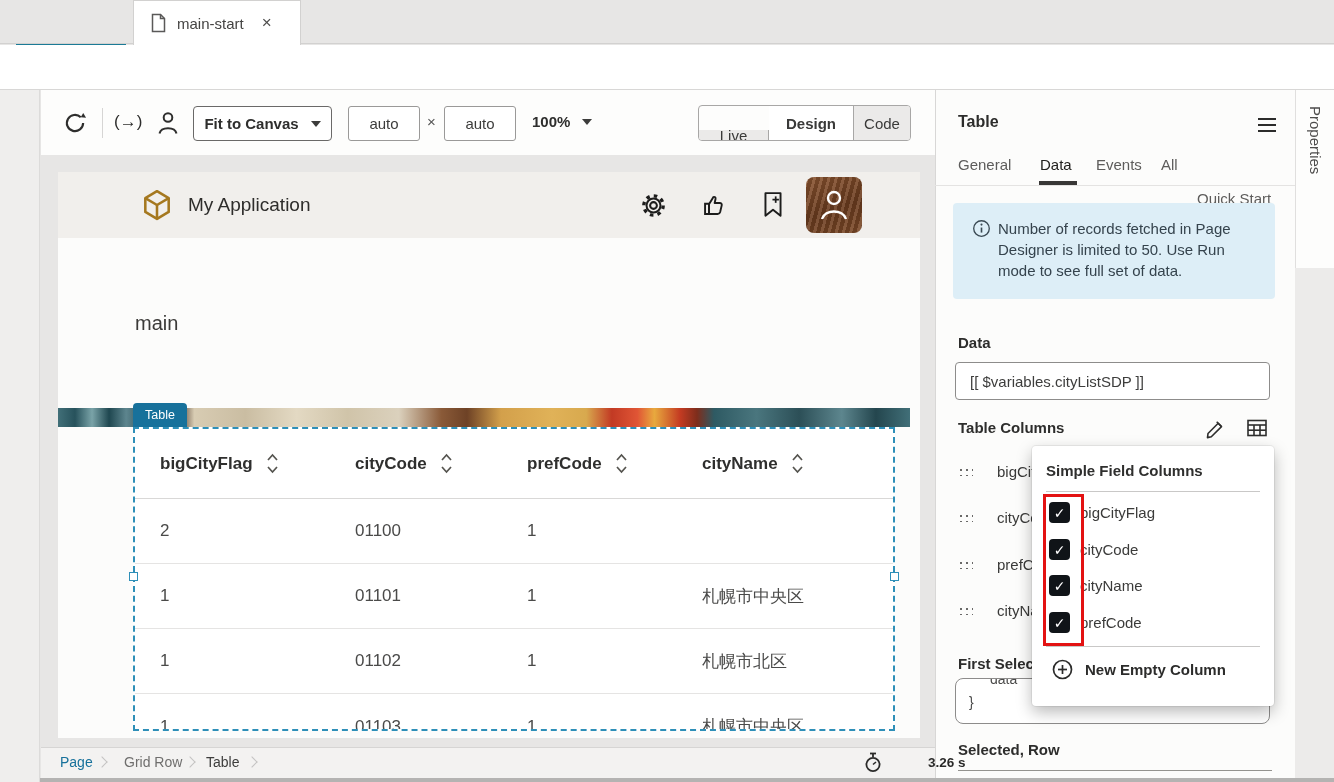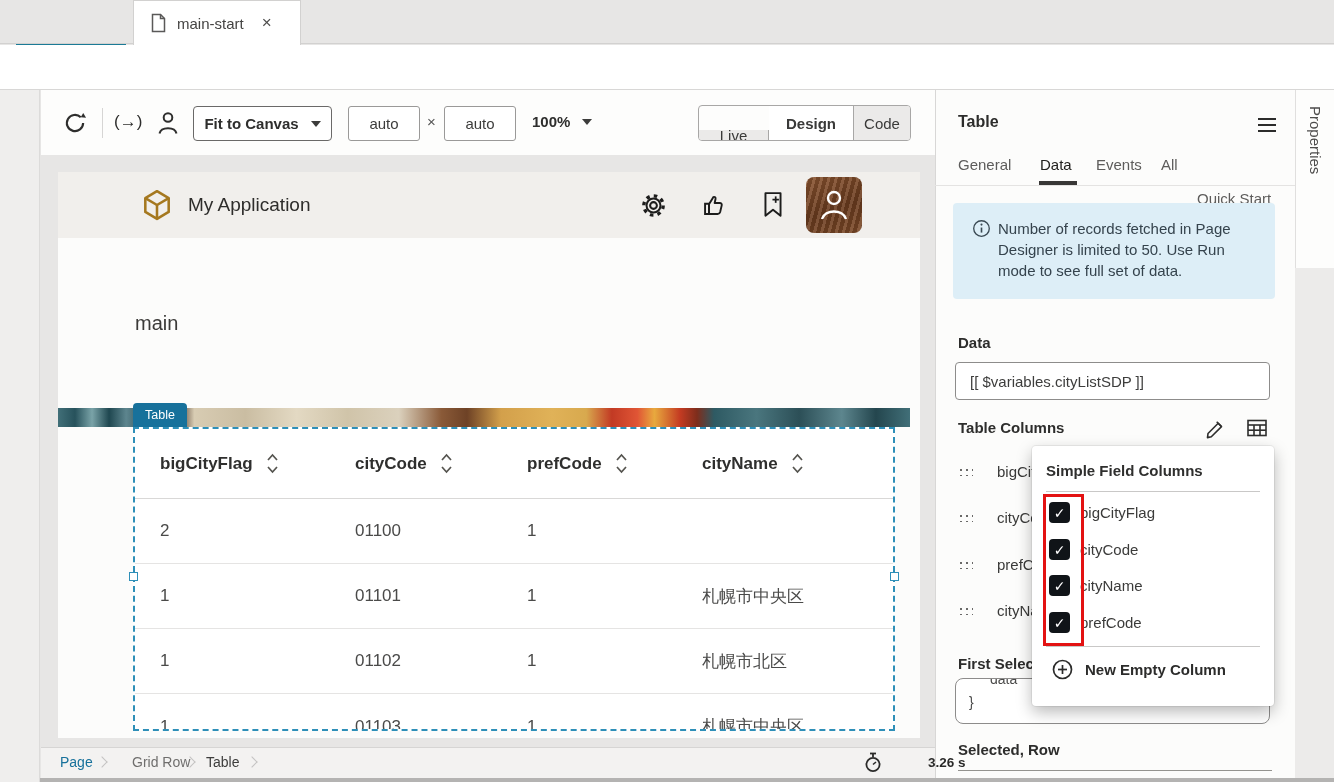--- a/index.html
+++ b/index.html
@@ -362,21 +362,21 @@
   <div class="seldiv"></div>
 
   <div class="abs rrail"></div>
   <div class="abs rrailtab">
     <span class="vtext-down">Properties</span>
   </div>
 
   <div class="abs statusbar"></div>
   <div class="crumb" style="left:60px;color:#17719b;">Page</div>
   <div class="crumbsep" style="left:98px;"></div>
-  <div class="crumb" style="left:132px;color:#6f6e6d;">Grid Row</div>
+  <div class="crumb" style="left:124px;color:#6f6e6d;">Grid Row</div>
   <div class="crumbsep" style="left:186px;"></div>
   <div class="crumb" style="left:206px;color:#3d3d3c;">Table</div>
   <div class="crumbsep" style="left:248px;"></div>
   <div class="abs" style="left:864px;top:752px;">
     <svg width="18" height="21" viewBox="0 0 18 21">
         <line x1="6" y1="1.5" x2="12" y2="1.5" stroke="#2b2b2a" stroke-width="1.8"></line>
         <line x1="9" y1="2" x2="9" y2="5" stroke="#2b2b2a" stroke-width="1.8"></line>
         <circle cx="9" cy="12.5" r="6.6" fill="none" stroke="#2b2b2a" stroke-width="1.8"></circle>
         <line x1="9" y1="12.5" x2="12" y2="10" stroke="#2b2b2a" stroke-width="1.6"></line>
       </svg>

